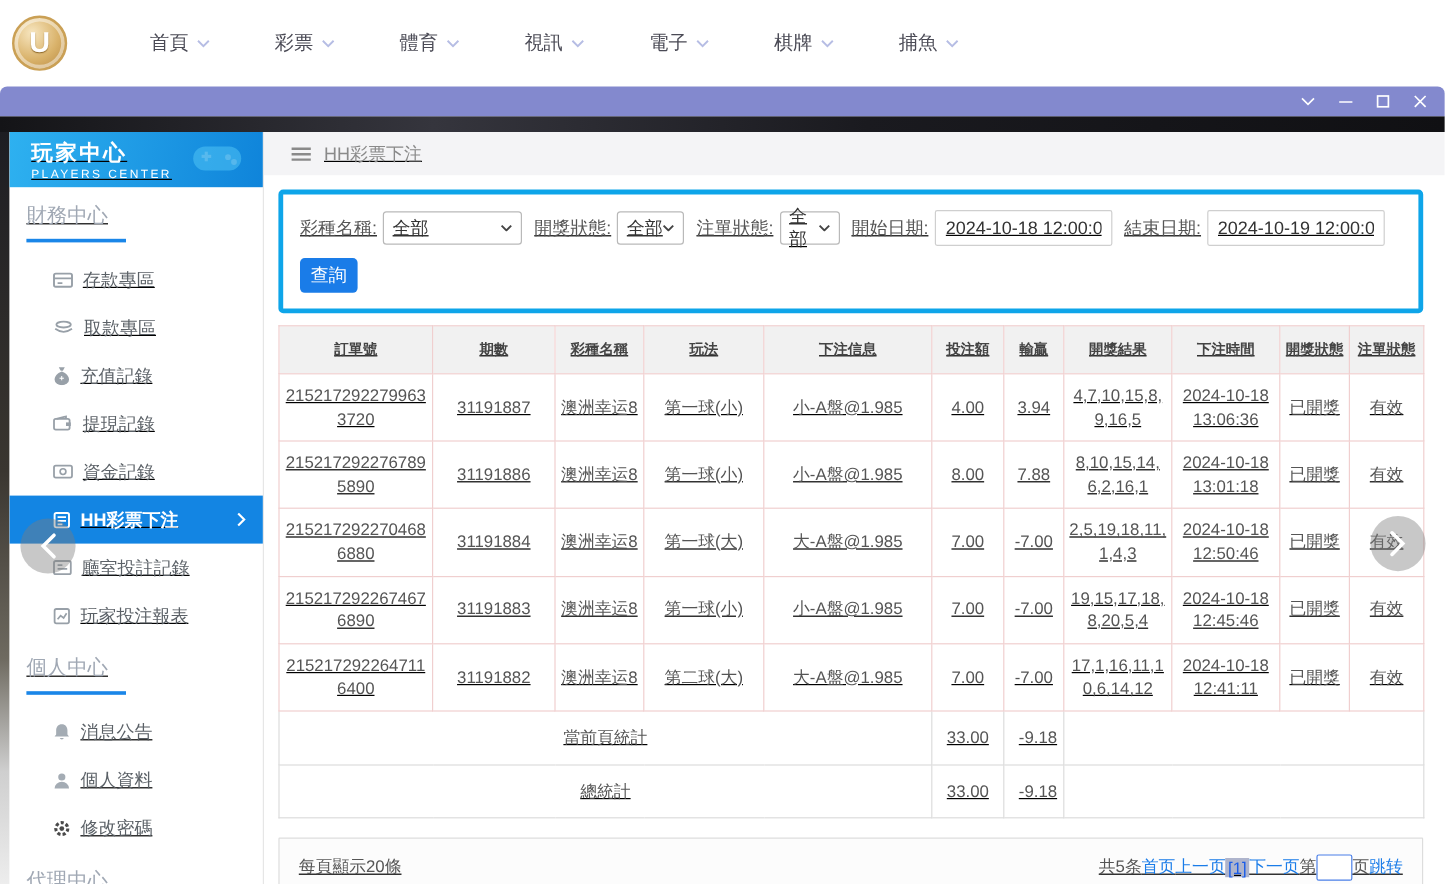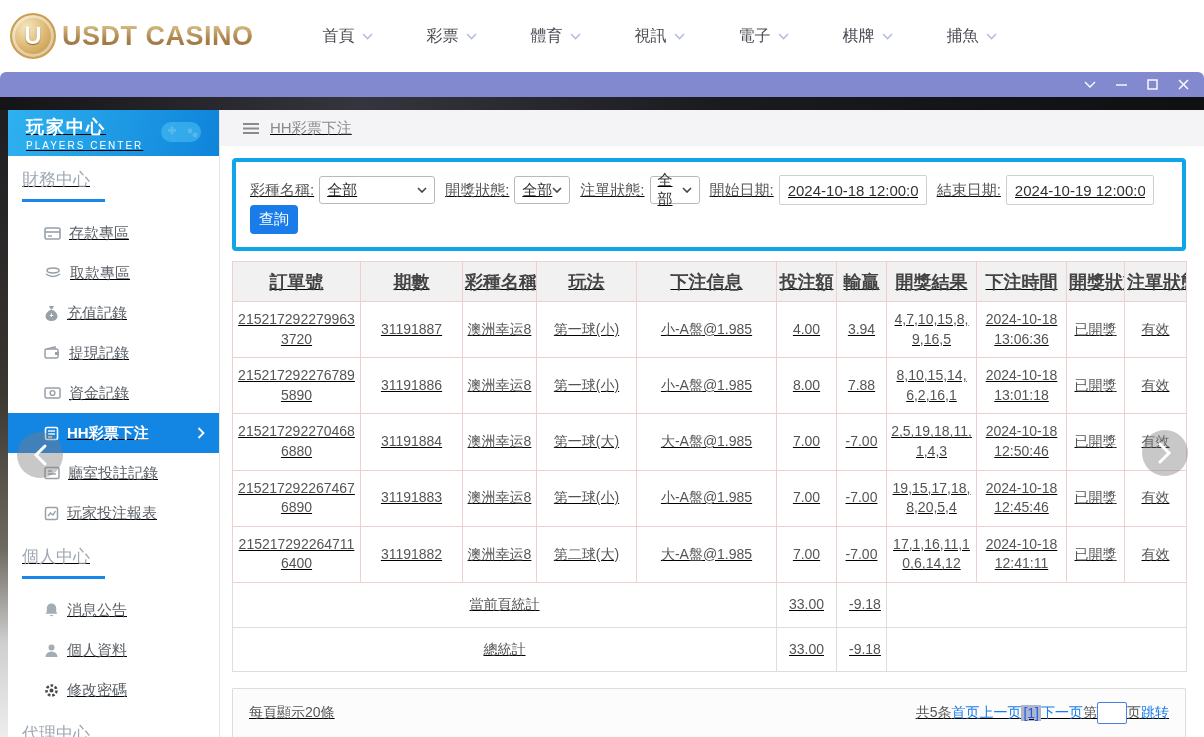--- a/index.html
+++ b/index.html
@@ -62,26 +62,26 @@
   .filter-row { display:flex; align-items:center; flex-wrap:nowrap; }
   .f-label { font-size:15px; color:#555; margin-right:5px; white-space:nowrap; }
   .f-select { border:1px solid #b9b9b9; border-radius:3px; height:28px; display:flex;
     align-items:center; justify-content:space-between; padding:0 7px; background:#fff;
     margin-right:10px; cursor:pointer; }
   .f-select .val { font-size:15px; color:#333; }
   .f-select.w-lg { width:116px; } .f-select.w-md { width:56px; } .f-select.w-sm { width:50px; }
   .f-input { border:1px solid #cfcfcf; border-radius:2px; height:30px; width:148px;
     font-size:15px; color:#333; padding:0 8px; margin-right:10px;
     font-family:"Liberation Sans","DejaVu Sans",sans-serif; }
-  .btn-query { width:48px; height:29px; background:#1a7ce8; color:#fff;
+  .btn-query { margin-top:10px; width:48px; height:29px; background:#1a7ce8; color:#fff;
     border:none; border-radius:4px; font-size:15px; cursor:pointer;
     font-family:"Liberation Sans","DejaVu Sans",sans-serif; }
 
   table.bets { width:954px; border-collapse:collapse; table-layout:fixed; margin-top:10px; }
-  table.bets th { background:#f1f1f1; font-size:18px; color:#444; font-weight:bold;
+  table.bets th { background:#f1f1f1; font-size:12px; color:#444; font-weight:bold;
     border:1px solid #f0cfcf; height:40px; padding:0 2px; white-space:nowrap; overflow:hidden; }
   table.bets td { border:1px solid #f0cfcf; font-size:14px; color:#555; text-align:center;
     padding:8px 4px; line-height:1.4; }
   td.brk { word-break:break-all; }
   tr.summary td { border:1px solid #ddd; font-size:14px; color:#555; height:38px; padding:12px; }
 
   .footerbar { margin-top:16px; height:50px; border:1px solid #ddd; border-radius:1px;
     background:#fcfcfc; display:flex; align-items:center; justify-content:space-between;
     padding:0 16px; }
   .footerbar .left { font-size:14px; color:#555; }
@@ -101,21 +101,20 @@
   .icon { display:inline-flex; align-items:center; justify-content:center; }
 </style>
 </head>
 <body>
 
 <div class="topnav">
   <div class="logo">
     <div class="coin">
         <span>U</span>
       </div>
-    <div class="logo-text">USDT CASINO</div>
   </div>
   <div class="topnav-items">
     <div class="nav-item">
       <span class="lbl">首頁</span>
       <span class="icon">
           <svg width="11" height="7" viewBox="0 0 11 7">
             <polyline points="1,1 5.5,5.5 10,1" fill="none" stroke="#b6bde4" stroke-width="1.6"></polyline>
           </svg>
         </span>
     </div>

